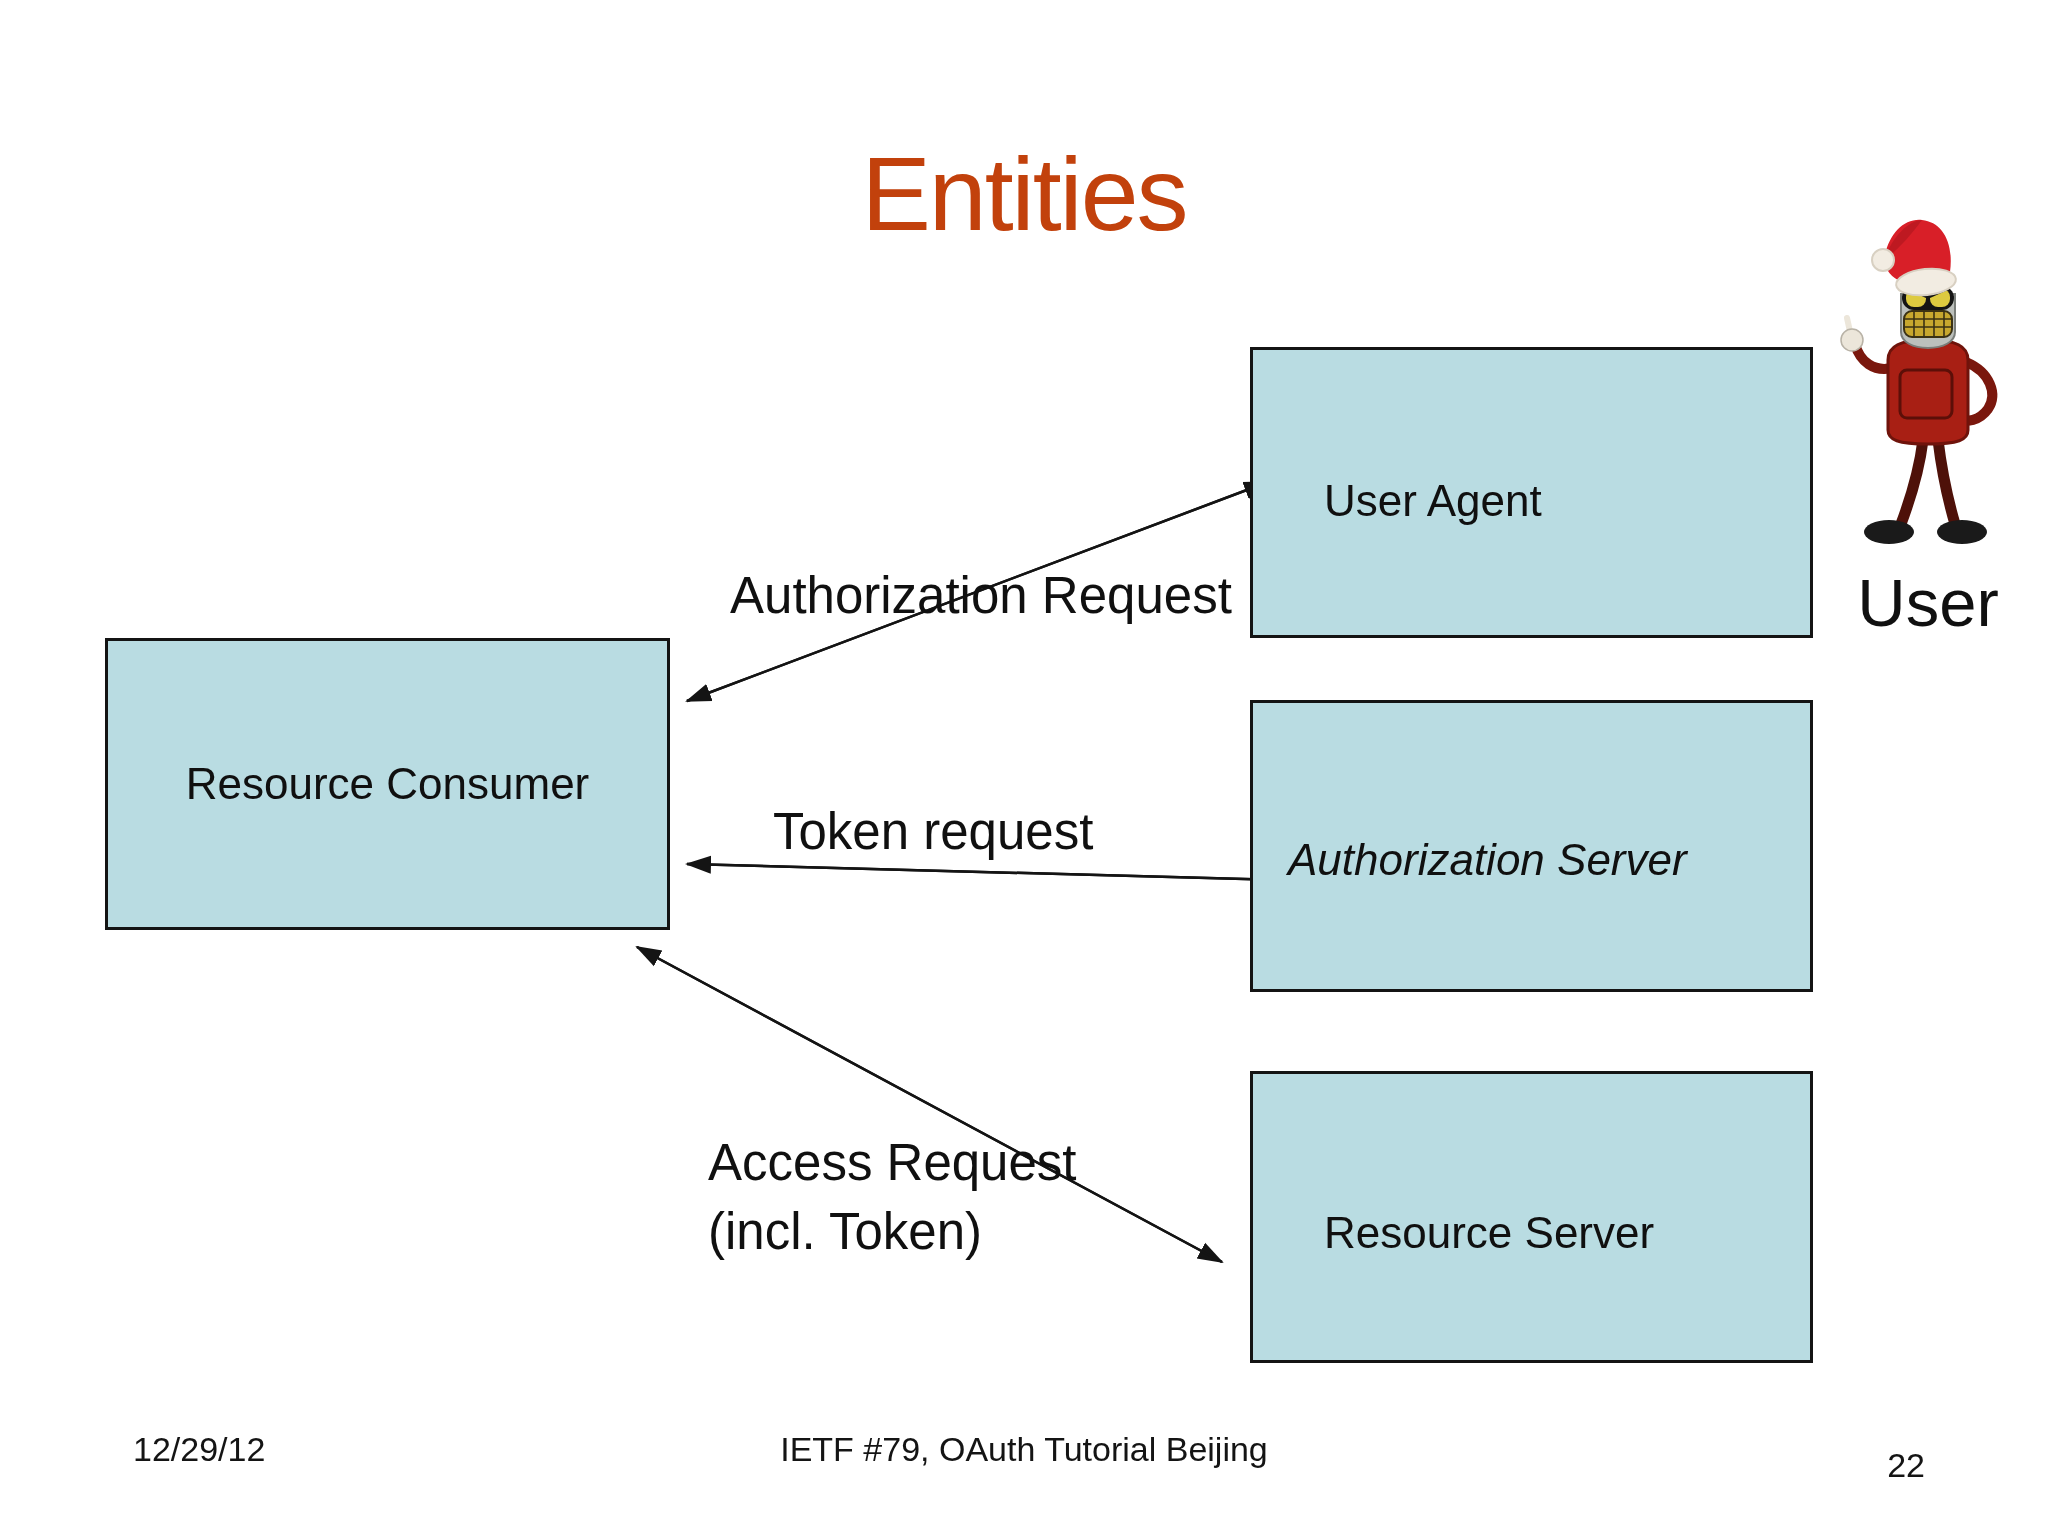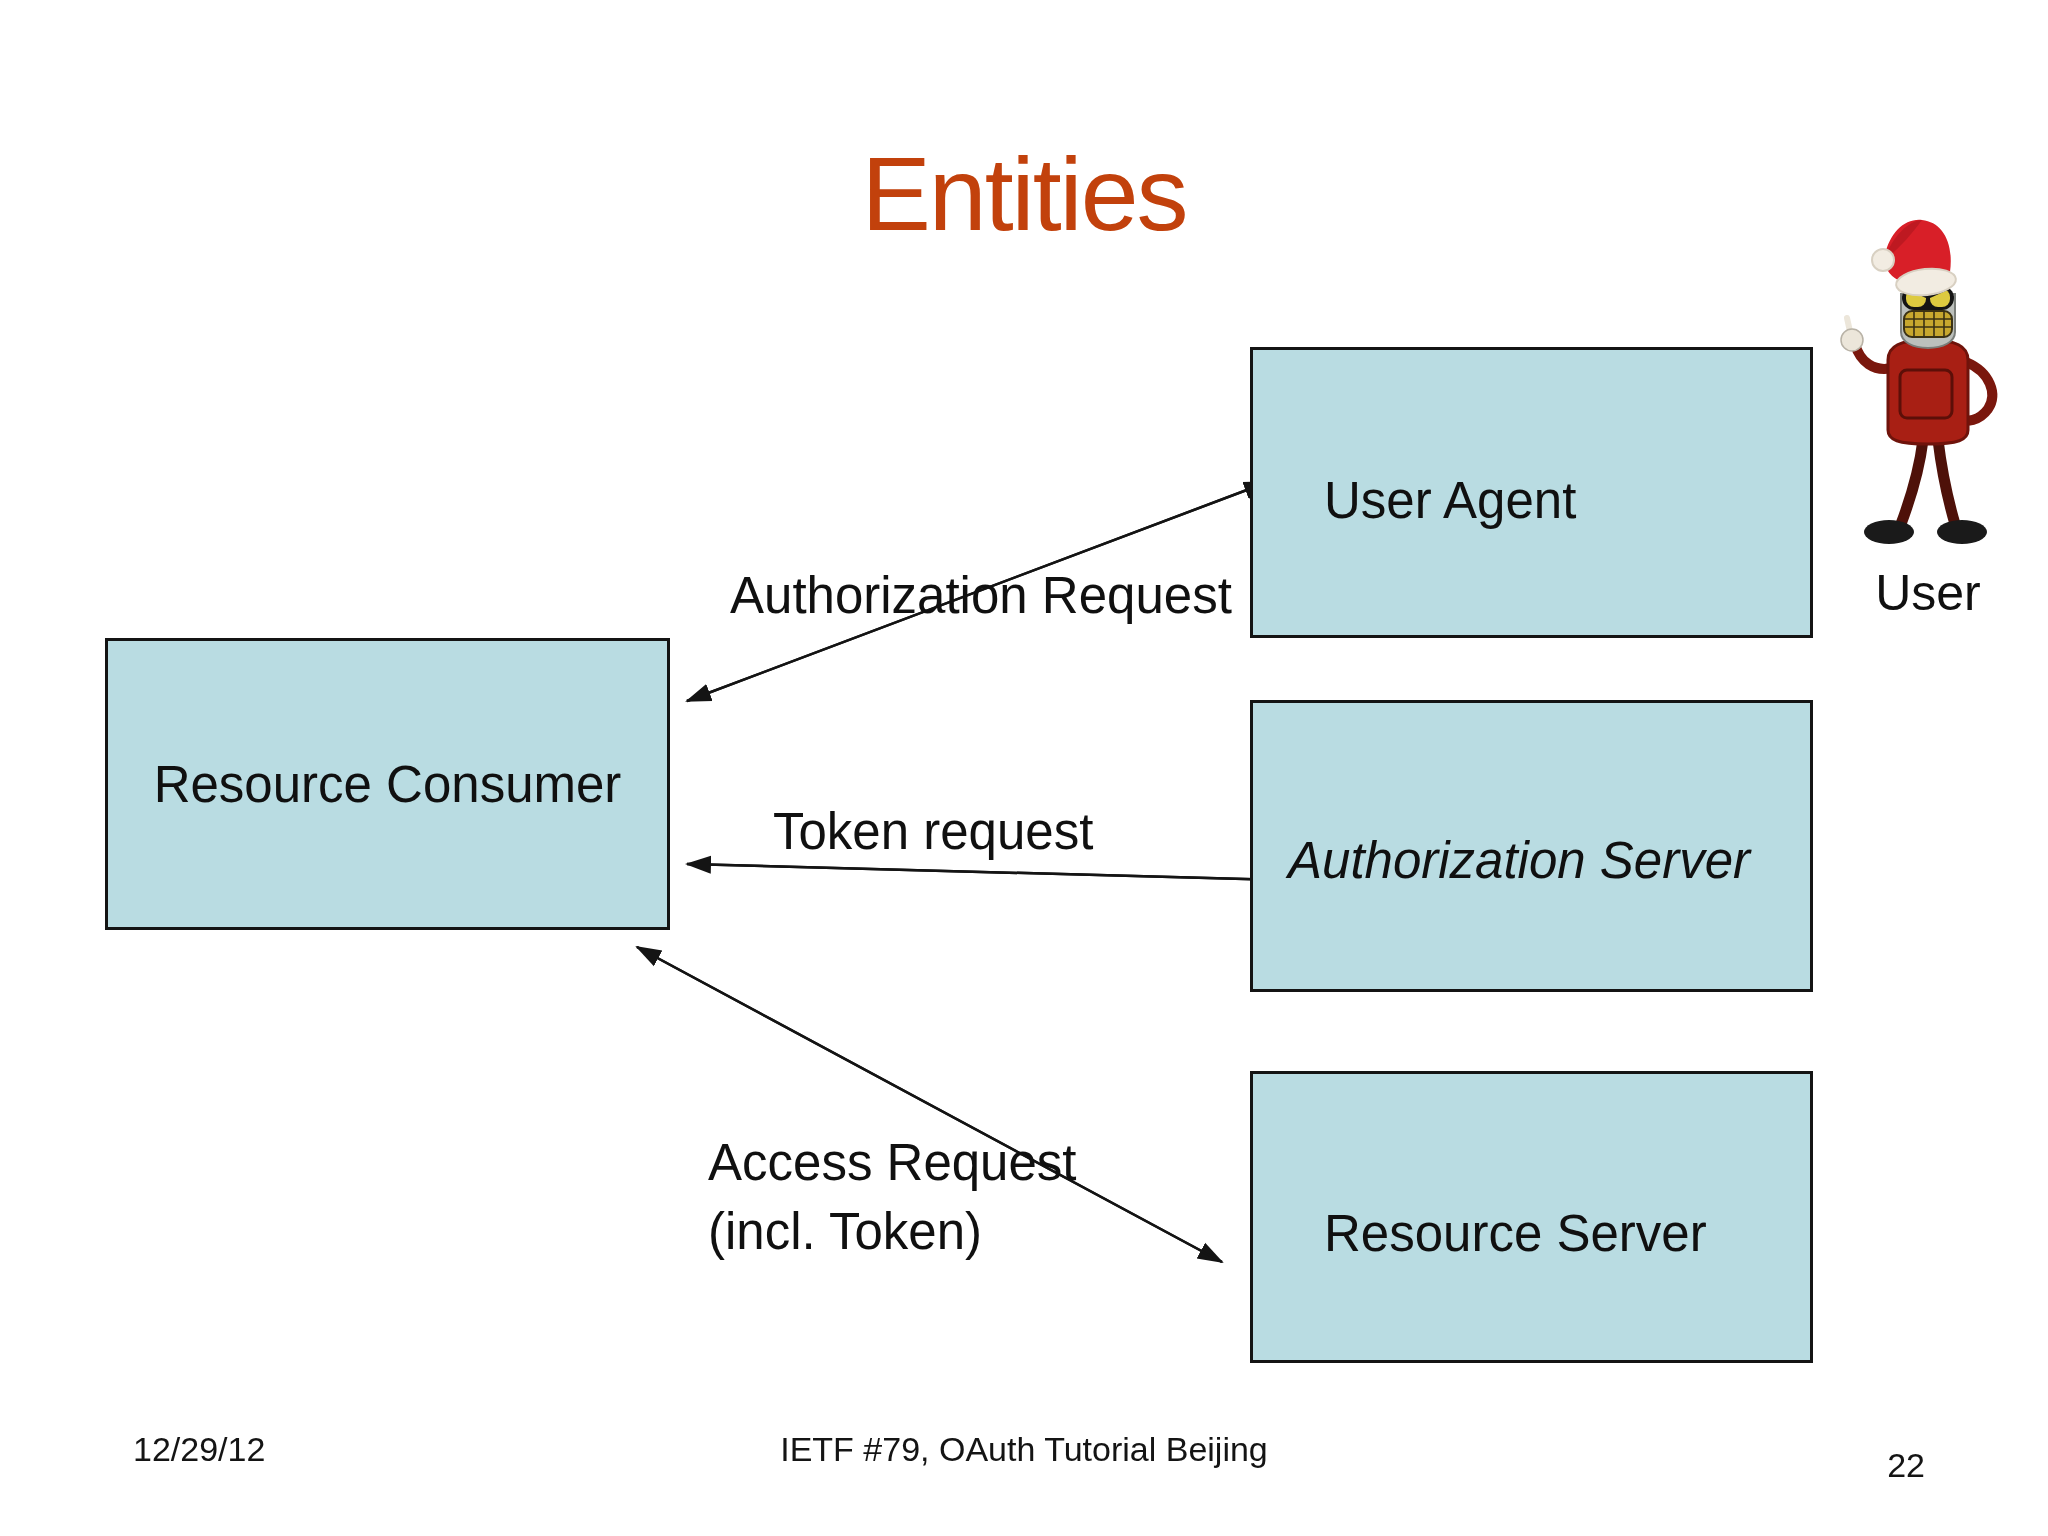--- a/index.html
+++ b/index.html
@@ -21,21 +21,21 @@
     color:#c2410c;
     line-height:1.0;
   }
   .entity-box{
     position:absolute;
     background:#b9dce2;
     border:3px solid #141414;
     box-sizing:border-box;
     display:flex;
     align-items:center;
-    font-size:51px;
+    font-size:44px;
     color:#101010;
     white-space:nowrap;
   }
   .box-rc{left:105px;top:638px;width:565px;height:292px;justify-content:center;}
   .box-ua{left:1250px;top:347px;width:563px;height:291px;padding-left:71px;padding-top:16px;}
   .box-as{left:1250px;top:700px;width:563px;height:292px;padding-left:35px;padding-top:28px;font-style:italic;}
   .box-rs{left:1250px;top:1071px;width:563px;height:292px;padding-left:71px;padding-top:32px;}
   .arrow-layer{position:absolute;left:0;top:0;width:2048px;height:1536px;}
   .arrow-label{
     position:absolute;
@@ -47,21 +47,21 @@
   .lbl-auth{left:730px;top:566px;}
   .lbl-token{left:773px;top:802px;}
   .lbl-access{left:708px;top:1128px;line-height:1.36;}
   .user-figure{
     position:absolute;
     left:1838px;top:198px;width:180px;
     text-align:center;
   }
   .user-figure .label{
     margin-top:10px;
-    font-size:50px;
+    font-size:67px;
     color:#101010;
   }
   .footer{
     position:absolute;
     left:0;top:1430px;width:100%;
     font-size:34px;
     color:#141414;
   }
   .footer .date{position:absolute;left:133px;top:0;}
   .footer .center{display:block;width:100%;text-align:center;}

